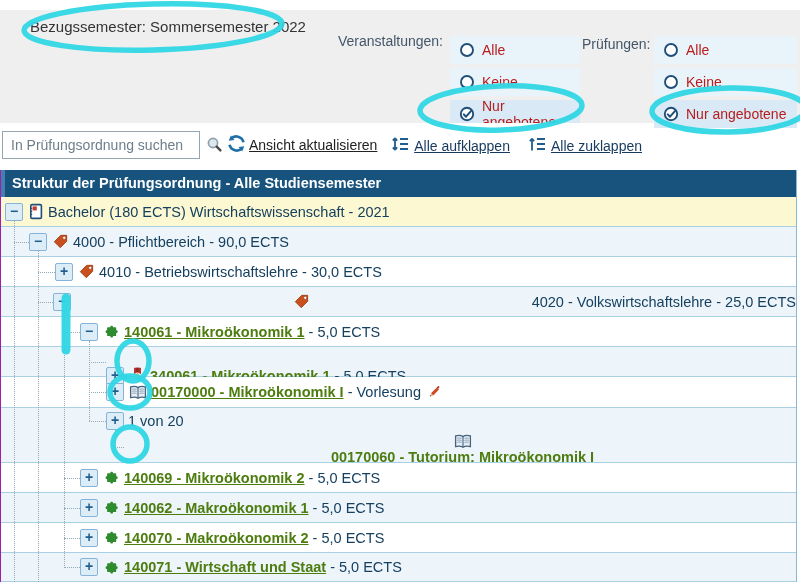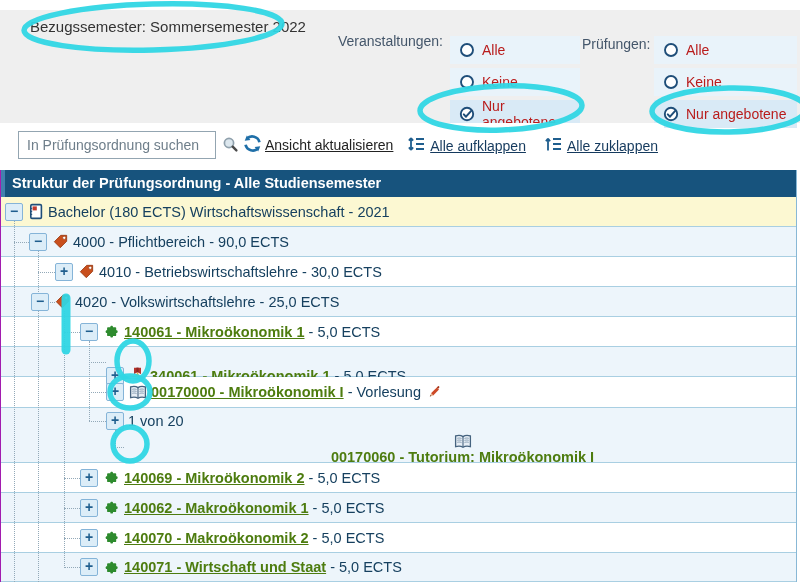--- a/index.html
+++ b/index.html
@@ -14,21 +14,21 @@
   #filter-label-1{left:582px;top:26px;width:66px;}
   .filter-group{position:absolute;top:26px;display:flex;flex-direction:column;gap:4px;}
   #filter-group-0{left:450px;width:130px;}
   #filter-group-1{left:654px;width:143px;}
   .filter-option{height:28px;display:flex;align-items:center;gap:7px;padding-left:9px;
                  background:#e9f3fa;font-size:14px;color:#b91c1c;cursor:pointer;}
   .filter-option.selected{background:#d9eaf6;}
   .radio-icon{display:inline-flex;width:16px;height:16px;}
 
   
-  #toolbar{position:absolute;left:16px;top:123px;width:648px;height:47px;background:#fff;}
+  #toolbar{position:absolute;left:0;top:123px;width:648px;height:47px;background:#fff;}
   #search-input{position:absolute;left:2px;top:8px;width:198px;height:28px;box-sizing:border-box;
                 border:1px solid #93a5b1;padding:0 8px;font-size:14px;color:#333;
                 font-family:"Liberation Sans",sans-serif;}
   #search-input::placeholder{color:#6e7e8a;opacity:1;}
   #magnifier{position:absolute;left:206px;top:13px;}
   #refresh{position:absolute;left:226px;top:10px;cursor:pointer;}
   #refresh-link{position:absolute;left:249px;top:14px;font-size:14px;color:#222;
                 text-decoration:underline;cursor:pointer;}
   #expand-links{position:absolute;right:6px;top:13px;display:flex;gap:18px;align-items:center;}
   .exp-link{display:flex;align-items:center;gap:5px;cursor:pointer;}
@@ -193,21 +193,21 @@
             <span class="node-icon">
               <svg width="17" height="17" viewBox="0 0 16 16">
                 <path d="M2.2 8.2 L8.2 2.2 H13.8 V7.8 L7.8 13.8 Z" fill="#c94f1d" stroke="#9a3a12" stroke-width="0.8"></path>
                 <circle cx="11.5" cy="4.5" r="1.5" fill="#fff" stroke="#9a3a12" stroke-width="0.6"></circle>
               </svg>
             </span>
             <span class="node-text">4010 - Betriebswirtschaftslehre - 30,0 ECTS</span>
           </div>
         </div>
         <div class="tree-row bg-alt" style="height: 30px;">
-          <div class="tree-line" style="top: 0px; height: 29px; padding-left: 30px;">
+          <div class="tree-line" style="top: 0px; height: 29px; padding-left: 52px; justify-content: space-between;">
             <span class="expander">−</span>
             <span class="node-icon">
               <svg width="17" height="17" viewBox="0 0 16 16">
                 <path d="M2.2 8.2 L8.2 2.2 H13.8 V7.8 L7.8 13.8 Z" fill="#c94f1d" stroke="#9a3a12" stroke-width="0.8"></path>
                 <circle cx="11.5" cy="4.5" r="1.5" fill="#fff" stroke="#9a3a12" stroke-width="0.6"></circle>
               </svg>
             </span>
             <span class="node-text">4020 - Volkswirtschaftslehre - 25,0 ECTS</span>
           </div>
         </div>

